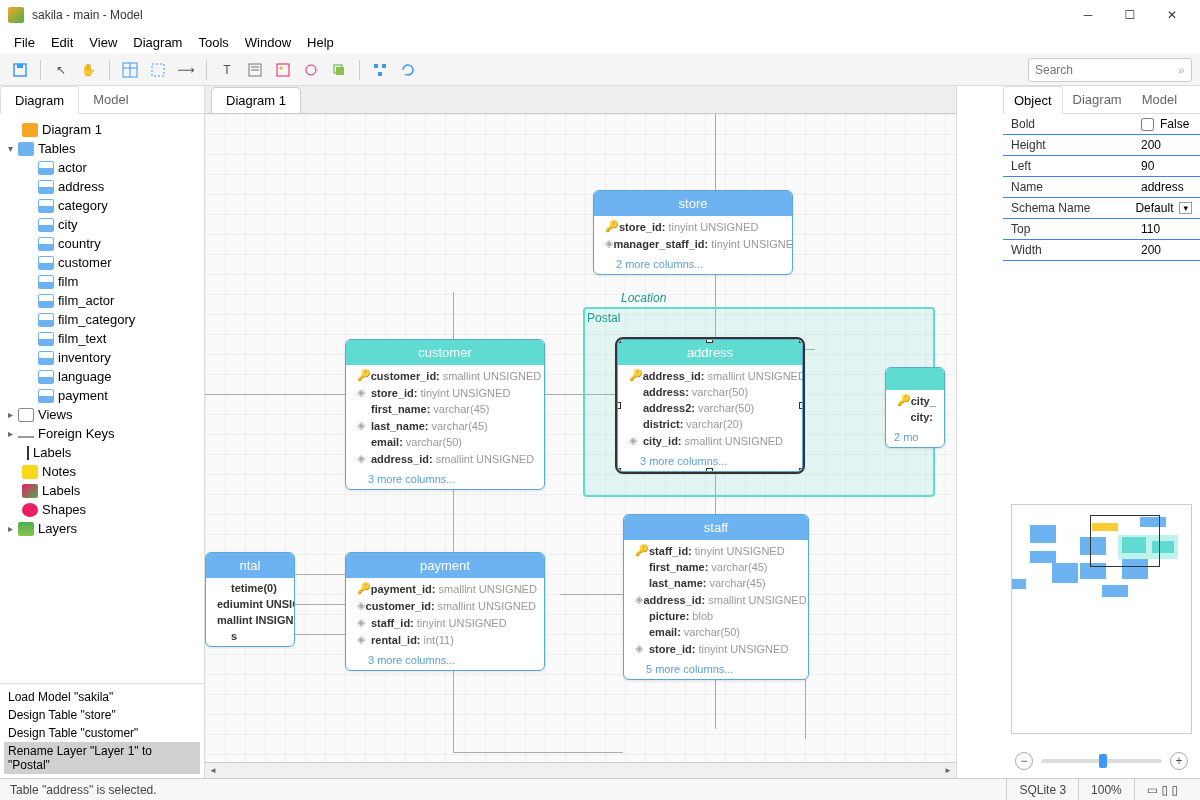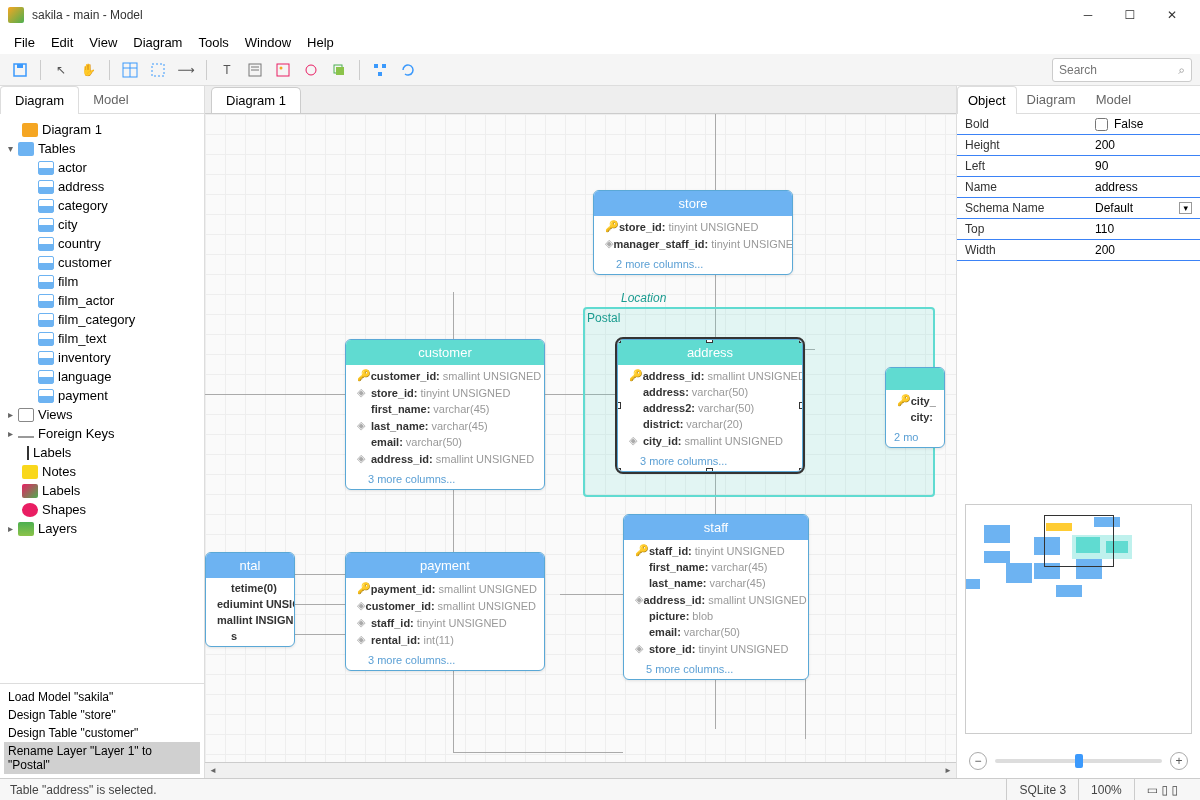--- a/index.html
+++ b/index.html
@@ -13,21 +13,21 @@
 .win-btn { width: 40px; height: 24px; display: flex; align-items: center; justify-content: center; color: #333; cursor: pointer; }
 
 
 .menubar { height: 24px; display: flex; align-items: center; padding: 0 6px; background: #fff; font-size: 13px; }
 .menubar span { padding: 2px 8px; cursor: pointer; }
 
 
 .toolbar { height: 32px; display: flex; align-items: center; padding: 0 8px; background: #f5f5f5; border-bottom: 1px solid #ddd; gap: 4px; }
 .tool-btn { width: 24px; height: 24px; display: flex; align-items: center; justify-content: center; border-radius: 3px; cursor: pointer; color: #555; }
 .tool-sep { width: 1px; height: 20px; background: #ccc; margin: 0 4px; }
-.search-box { margin-left: auto; display: flex; align-items: center; border: 1px solid #ccc; border-radius: 3px; padding: 2px 6px; width: 140px; height: 24px; background: #fff; }
+.search-box { margin-left: auto; display: flex; align-items: center; border: 1px solid #ccc; border-radius: 3px; padding: 2px 6px; width: 164px; height: 24px; background: #fff; }
 .search-box input { border: none; outline: none; width: 100%; font-size: 12px; }
 
 
 .main { flex: 1; display: flex; overflow: hidden; }
 
 
 .left-panel { width: 205px; display: flex; flex-direction: column; border-right: 1px solid #ddd; background: #fff; }
 .left-tabs { display: flex; border-bottom: 1px solid #ddd; }
 .left-tab { padding: 6px 14px; font-size: 13px; cursor: pointer; color: #666; }
 .left-tab.active { background: #fff; border: 1px solid #ddd; border-bottom: none; margin-bottom: -1px; border-radius: 4px 4px 0 0; color: #000; }
@@ -74,21 +74,21 @@
 .entity-row .key.fk { color: #aaa; }
 .entity-row b { color: #333; font-weight: 600; }
 .entity-row span { color: #999; margin-left: 3px; }
 .entity-more { padding: 4px 22px; font-size: 11px; color: #5a9fd4; cursor: pointer; }
 .entity.selected { outline: 2px solid #333; }
 .sel-handle { position: absolute; width: 7px; height: 7px; background: #fff; border: 1px solid #333; }
 
 .line { position: absolute; background: #aaa; }
 
 
-.right-panel { width: 244px; display: flex; flex-direction: column; border-left: 1px solid #ddd; }
+.right-panel { width: 244px; display: flex; flex-direction: column; border-left: 1px solid #ddd; padding-left: 46px; }
 .right-tabs { display: flex; border-bottom: 1px solid #ddd; }
 .right-tab { padding: 6px 10px; font-size: 13px; cursor: pointer; color: #666; }
 .right-tab.active { background: #fff; border: 1px solid #ddd; border-bottom: none; margin-bottom: -1px; border-radius: 4px 4px 0 0; color: #000; }
 .props { font-size: 12px; }
 .prop-row { display: flex; border-bottom: 1px solid #3b82f6; }
 .prop-row > div { padding: 3px 8px; }
 .prop-key { width: 130px; color: #333; }
 .prop-val { flex: 1; display: flex; align-items: center; gap: 6px; }
 .swatch { width: 14px; height: 14px; display: inline-block; }
 .minimap { margin: 10px 8px; height: 230px; border: 1px solid #ccc; position: relative; background: #fff; }

